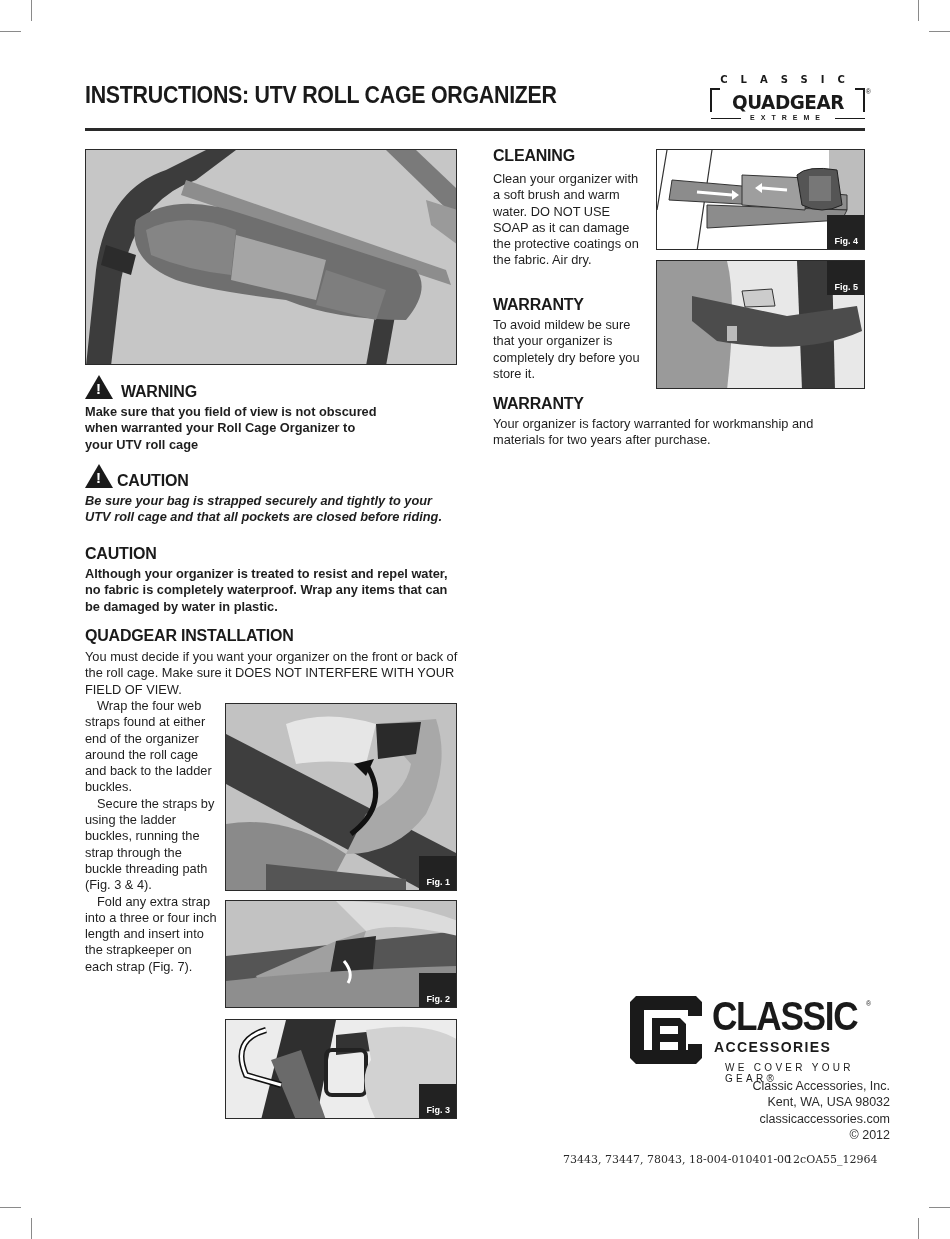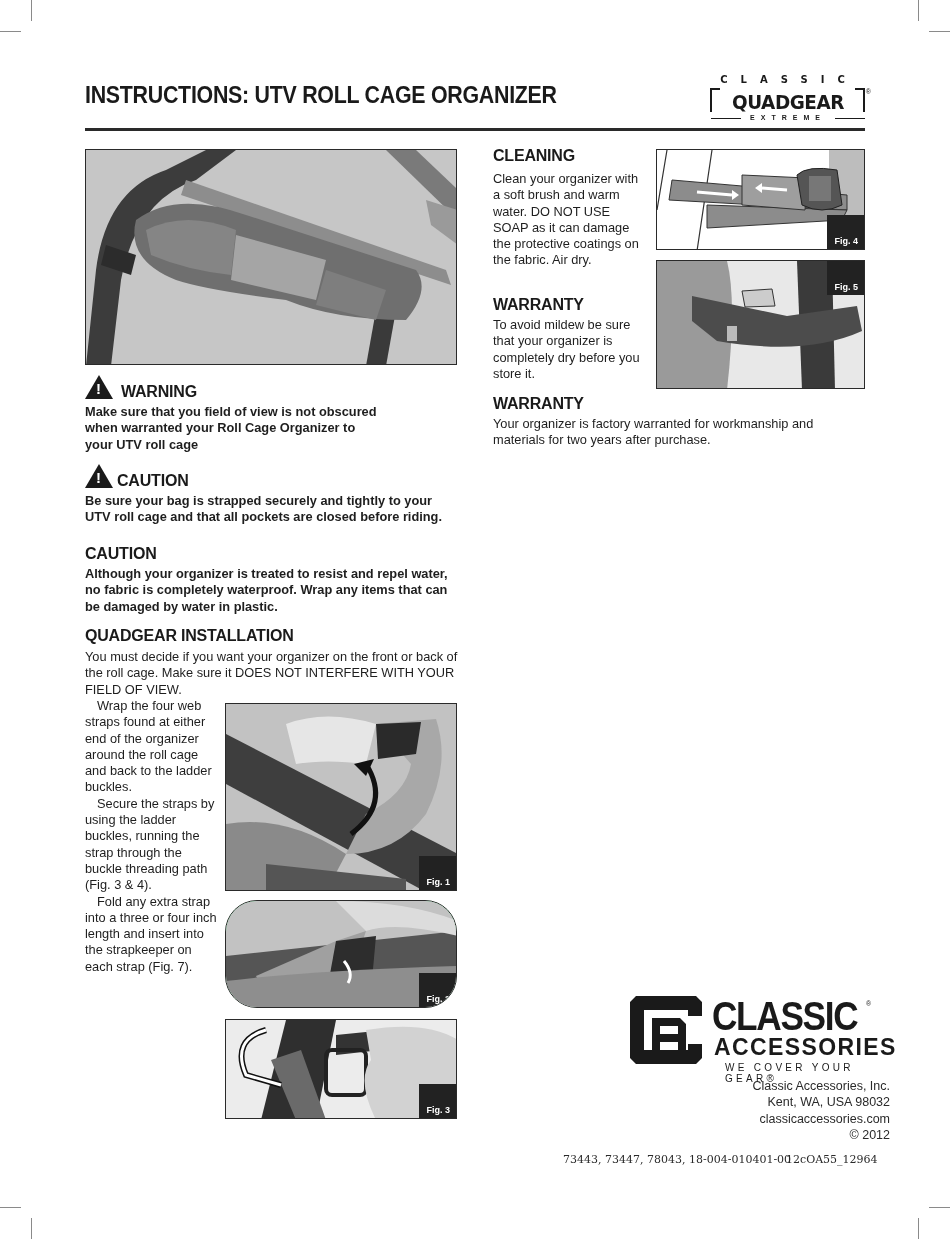--- a/index.html
+++ b/index.html
@@ -45,21 +45,21 @@
   .bold { font-weight: bold; }
   .h2 { position: absolute; font-size: 16px; font-weight: bold; color: #1a1a1a; letter-spacing: -0.2px; }
   .warn-tri { position: absolute; width: 0; height: 0; border-left: 14px solid transparent; border-right: 14px solid transparent; border-bottom: 24px solid #1a1a1a; }
   .warn-tri span { position: absolute; left: -3px; top: 5px; color: #fff; font-weight: bold; font-size: 15px; line-height: 17px; }
 
   
   .ca-logo { position: absolute; left: 630px; top: 994px; width: 245px; height: 80px; }
   .ca-mark { position: absolute; left: 0; top: 2px; width: 72px; height: 68px; }
   .ca-word1 { position: absolute; left: 82px; top: 0; font-size: 40px; font-weight: bold; color: #1a1a1a;
     letter-spacing: -1.5px; line-height: 44px; transform: scaleX(0.88); transform-origin: left top; }
-  .ca-word2 { position: absolute; left: 84px; top: 42px; font-size: 23px; font-weight: bold; color: #1a1a1a;
+  .ca-word2 { position: absolute; left: 84px; top: 42px; font-size: 14px; font-weight: bold; color: #1a1a1a;
     letter-spacing: 1.4px; line-height: 22px; }
   .ca-reg { position: absolute; left: 236px; top: 6px; font-size: 7px; }
   .ca-tag { position: absolute; left: 95px; top: 68px; font-size: 10px; letter-spacing: 3.3px; color: #1a1a1a; }
 
   .addr { position: absolute; left: 690px; top: 1078px; width: 200px; text-align: right; font-size: 12.5px; line-height: 16.3px; color: #2a2a2a; }
   .codes { position: absolute; top: 1153px; font-size: 11px; color: #2a2a2a; font-family: "DejaVu Serif", serif; }
 </style>
 </head>
 <body>
 
@@ -101,21 +101,21 @@
 <div class="warn-tri" style="left:85px;top:375px;">
     <span>!</span>
   </div>
 <div class="h2" style="left:121px;top:383px;">WARNING</div>
 <div class="txt bold" style="left:85px;top:404px;width:300px;">Make sure that you field of view is not obscured when warranted your Roll Cage Organizer to your UTV roll cage</div>
 
 <div class="warn-tri" style="left:85px;top:464px;">
     <span>!</span>
   </div>
 <div class="h2" style="left:117px;top:472px;">CAUTION</div>
-<div class="txt bold" style="left:85px;top:493px;width:375px;">Be sure your bag is strapped securely and tightly to your UTV roll cage and that all pockets are closed before riding.</div>
+<div class="txt bold" style="left:85px;top:493px;width:375px;font-style:italic;">Be sure your bag is strapped securely and tightly to your UTV roll cage and that all pockets are closed before riding.</div>
 
 <div class="h2" style="left:85px;top:545px;">CAUTION</div>
 <div class="txt bold" style="left:85px;top:566px;width:370px;">Although your organizer is treated to resist and repel water, no fabric is completely waterproof. Wrap any items that can be damaged by water in plastic.</div>
 
 <div class="h2" style="left:85px;top:627px;">QUADGEAR INSTALLATION</div>
 <div class="txt" style="left:85px;top:649px;width:375px;">You must decide if you want your organizer on the front or back of the roll cage. Make sure it DOES NOT INTERFERE WITH YOUR FIELD OF VIEW.</div>
 
 <div class="txt" style="left:85px;top:698px;width:135px;">
   <p style="text-indent:12px;"><span>Wrap the four web straps found at either end of the organizer around the roll cage and back to the ladder buckles.</span></p>
   <p style="text-indent:12px;"><span>Secure the straps by using the ladder buckles, running the strap through the buckle threading path (Fig. 3 &amp; 4).</span></p>
@@ -130,21 +130,21 @@
     <path d="M150 20 L210 15 Q225 60 200 110 Q170 150 120 150 L140 110 Q180 90 185 60 Z" fill="#a8a8a8"></path>
     <path d="M150 20 L195 18 L190 50 L152 55 Z" fill="#2a2a2a"></path>
     <path d="M125 130 Q165 100 140 60" stroke="#111" stroke-width="5" fill="none"></path>
     <path d="M128 60 L148 55 L140 72 Z" fill="#111"></path>
     <path d="M0 120 Q60 110 120 150 L100 188 L0 188 Z" fill="#8a8a8a"></path>
     <path d="M40 160 L180 175 L180 188 L40 188 Z" fill="#555"></path>
   </svg>
   <div class="fig-tag">Fig. 1</div>
 </div>
 
-<div class="photo" style="left:225px;top:900px;width:232px;height:108px;background:#86efac;border-radius:32px;">
+<div class="photo" style="left:225px;top:900px;width:232px;height:108px;background:#86efac;">
   <svg width="232" height="110" viewBox="0 0 232 110">
     <rect width="232" height="110" fill="#c2c2c2"></rect>
     <path d="M0 55 L232 30 L232 75 L0 90 Z" fill="#555"></path>
     <path d="M110 0 Q180 0 232 20 L232 35 Q170 20 140 30 Z" fill="#dcdcdc"></path>
     <path d="M30 75 L110 40 L140 30 L120 90 L40 95 Z" fill="#a0a0a0"></path>
     <path d="M110 40 L150 35 L145 90 L100 95 Z" fill="#2d2d2d"></path>
     <path d="M0 80 Q80 70 232 65 L232 110 L0 110 Z" fill="#8e8e8e"></path>
     <path d="M118 60 Q128 72 122 82" stroke="#fff" stroke-width="3" fill="none"></path>
   </svg>
   <div class="fig-tag">Fig. 2</div>

